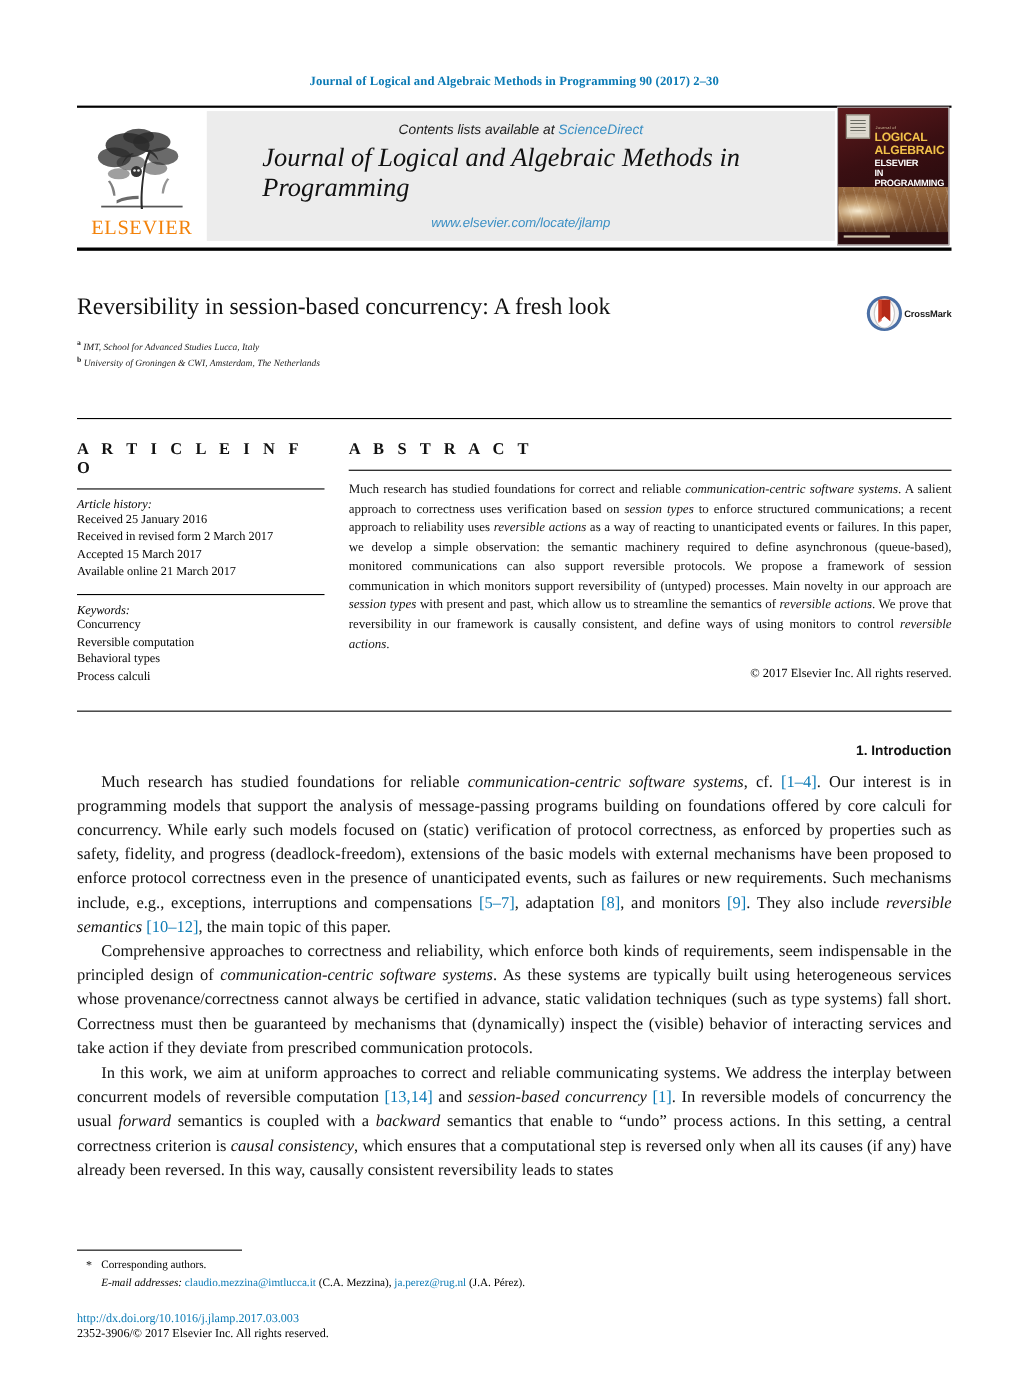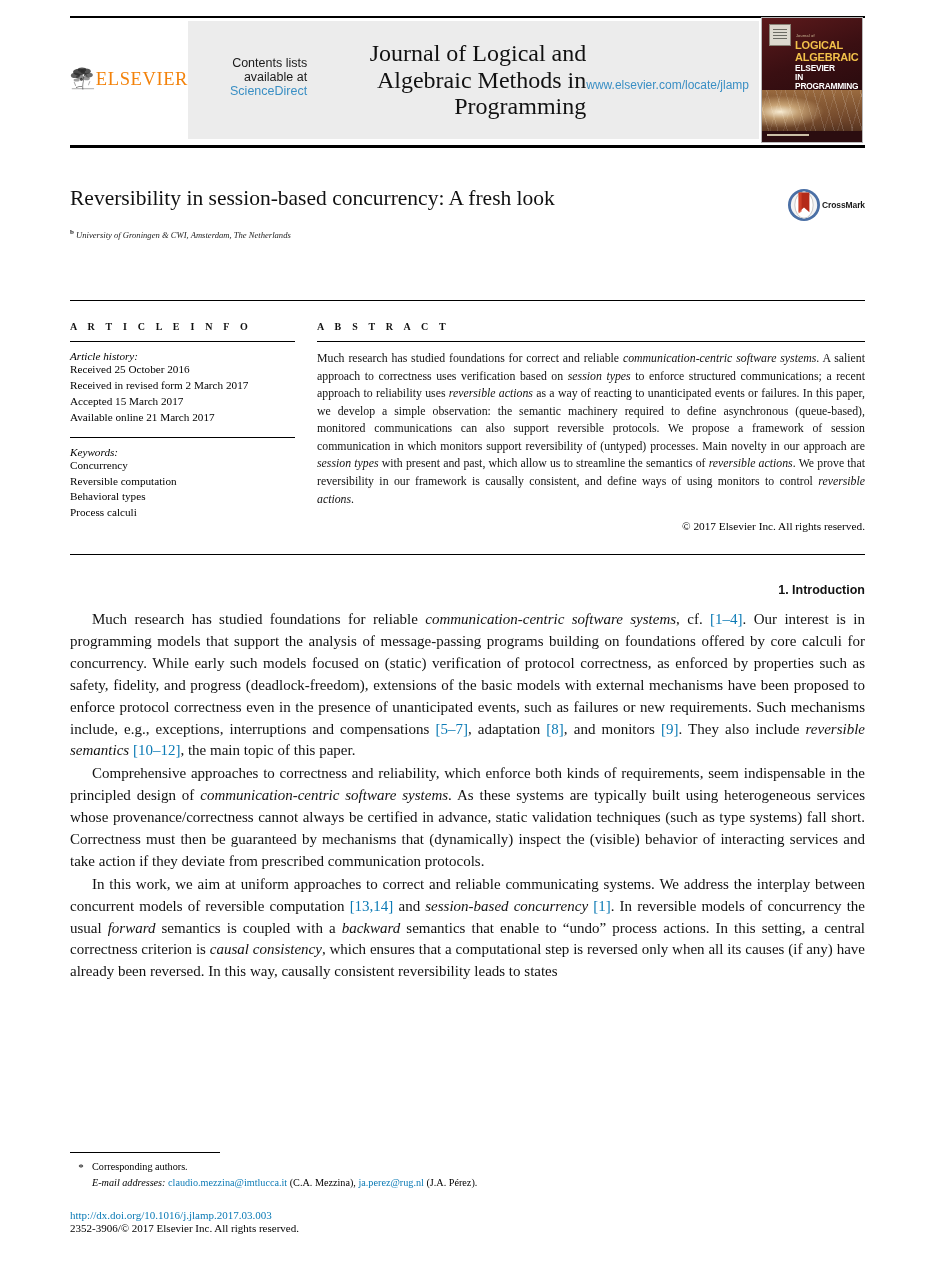--- a/index.html
+++ b/index.html
@@ -41,45 +41,46 @@
   .masthead {
     display: flex;
     align-items: stretch;
     height: 118px;
     margin-top: 3px;
   }
   .elsevier-cell {
     width: 118px;
     flex: 0 0 118px;
     display: flex;
-    flex-direction: row;
+    flex-direction: column;
     align-items: center;
     justify-content: flex-end;
     padding-bottom: 2px;
     box-sizing: border-box;
   }
   .tree-svg { display:block; }
   .elsevier-word {
     color: #f3820a;
     font-family: "Liberation Serif", serif;
     font-size: 18.5px;
     letter-spacing: 0.6px;
     line-height: 1;
     margin-top: 1px;
   }
   .journal-cell {
     flex: 1 1 auto;
     background: #ececec;
     display: flex;
-    flex-direction: row;
+    flex-direction: column;
     align-items: center;
     justify-content: center;
-    text-align: right;
+    text-align: left;
     padding: 6px 10px;
     box-sizing: border-box;
+    font-style: italic;
   }
   .contents-line {
     font-family: "Liberation Sans", sans-serif;
     font-size: 12.5px;
     color: #1a1a1a;
     margin-bottom: 6px;
   }
   .sciencedirect { color: #3a8fc4; }
   .journal-title {
     font-size: 24px;
@@ -191,21 +192,21 @@
   }
 
   
   .rule-mid { border-top: 1.1px solid #000; margin-top: 28px; }
   .info-row { display: flex; margin-top: 20px; }
   .col-info { width: 247px; flex: 0 0 247px; padding-right: 22px; box-sizing: border-box; }
   .col-abs  { flex: 1 1 auto; }
   .sec-head {
     font-family: "Liberation Serif", serif;
     font-weight: bold;
-    font-size: 10px;
+    font-size: 15px;
     letter-spacing: 4.2px;
     color: #111;
   }
   .hairline { border-top: 1.1px solid #000; margin: 9px 0 8px 0; }
   .hairline.sub { margin: 11px 0 8px 0; }
   .info-sub { font-style: italic; font-size: 11.2px; }
   .info-line { font-size: 11.2px; line-height: 1.42; }
   .abstract-body {
     font-size: 11.8px;
     line-height: 1.49;
@@ -249,20 +250,21 @@
   .mail { color: #0b7ab5; }
   .doi-block { position: absolute; left: 70px; bottom: 48px; }
   .doi-link { color: #0b7ab5; font-size: 11px; }
   .issn { font-size: 11px; margin-top: 1px; }
 </style>
 </head>
 <body>
 
 <div class="page">
 
+  <div class="running-head">Journal of Logical and Algebraic Methods in Programming 90 (2017) 2–30</div>
 
   <div class="rule-thick"></div>
 
   <div class="masthead">
 
     <div class="elsevier-cell">
       <svg class="tree-svg" width="86" height="86" viewBox="0 0 86 86">
         <g fill="#2b2b2b">
           <path d="M42 78c-1-14 1-28 3-40 1-5 3-10 5-14l2 1c-3 5-5 11-6 17-2 12-3 25-2 36z"></path>
           <ellipse cx="30" cy="20" rx="20" ry="11" opacity=".85"></ellipse>
@@ -315,20 +317,24 @@
   </div>
 
   <div class="rule-thick-bottom"></div>
 
   <div class="title-block">
     <h1 class="paper-title">Reversibility in session-based concurrency: A fresh look</h1>
 
 
     <div class="affils">
       <div>
+        <span class="mark">a</span>
+        <span>IMT, School for Advanced Studies Lucca, Italy</span>
+      </div>
+      <div>
         <span class="mark">b</span>
         <span>University of Groningen &amp; CWI, Amsterdam, The Netherlands</span>
       </div>
     </div>
 
     <div class="crossmark">
       <svg width="34" height="34" viewBox="0 0 34 34">
         <circle cx="17" cy="17" r="16" fill="#4a6fa5"></circle>
         <circle cx="17" cy="17" r="13.2" fill="#f4f4f4"></circle>
         <ellipse cx="17" cy="17" rx="9.2" ry="13.2" fill="#ffffff"></ellipse>
@@ -341,21 +347,21 @@
   </div>
 
   <div class="rule-mid"></div>
 
   <div class="info-row">
 
     <div class="col-info">
       <div class="sec-head">A R T I C L E   I N F O</div>
       <div class="hairline"></div>
       <div class="info-sub">Article history:</div>
-      <div class="info-line">Received 25 October 2016</div>
+      <div class="info-line">Received 25 January 2016</div>
       <div class="info-line">Received in revised form 2 March 2017</div>
       <div class="info-line">Accepted 15 March 2017</div>
       <div class="info-line">Available online 21 March 2017</div>
       <div class="hairline sub"></div>
       <div class="info-sub">Keywords:</div>
       <div class="info-line">Concurrency</div>
       <div class="info-line">Reversible computation</div>
       <div class="info-line">Behavioral types</div>
       <div class="info-line">Process calculi</div>
     </div>

